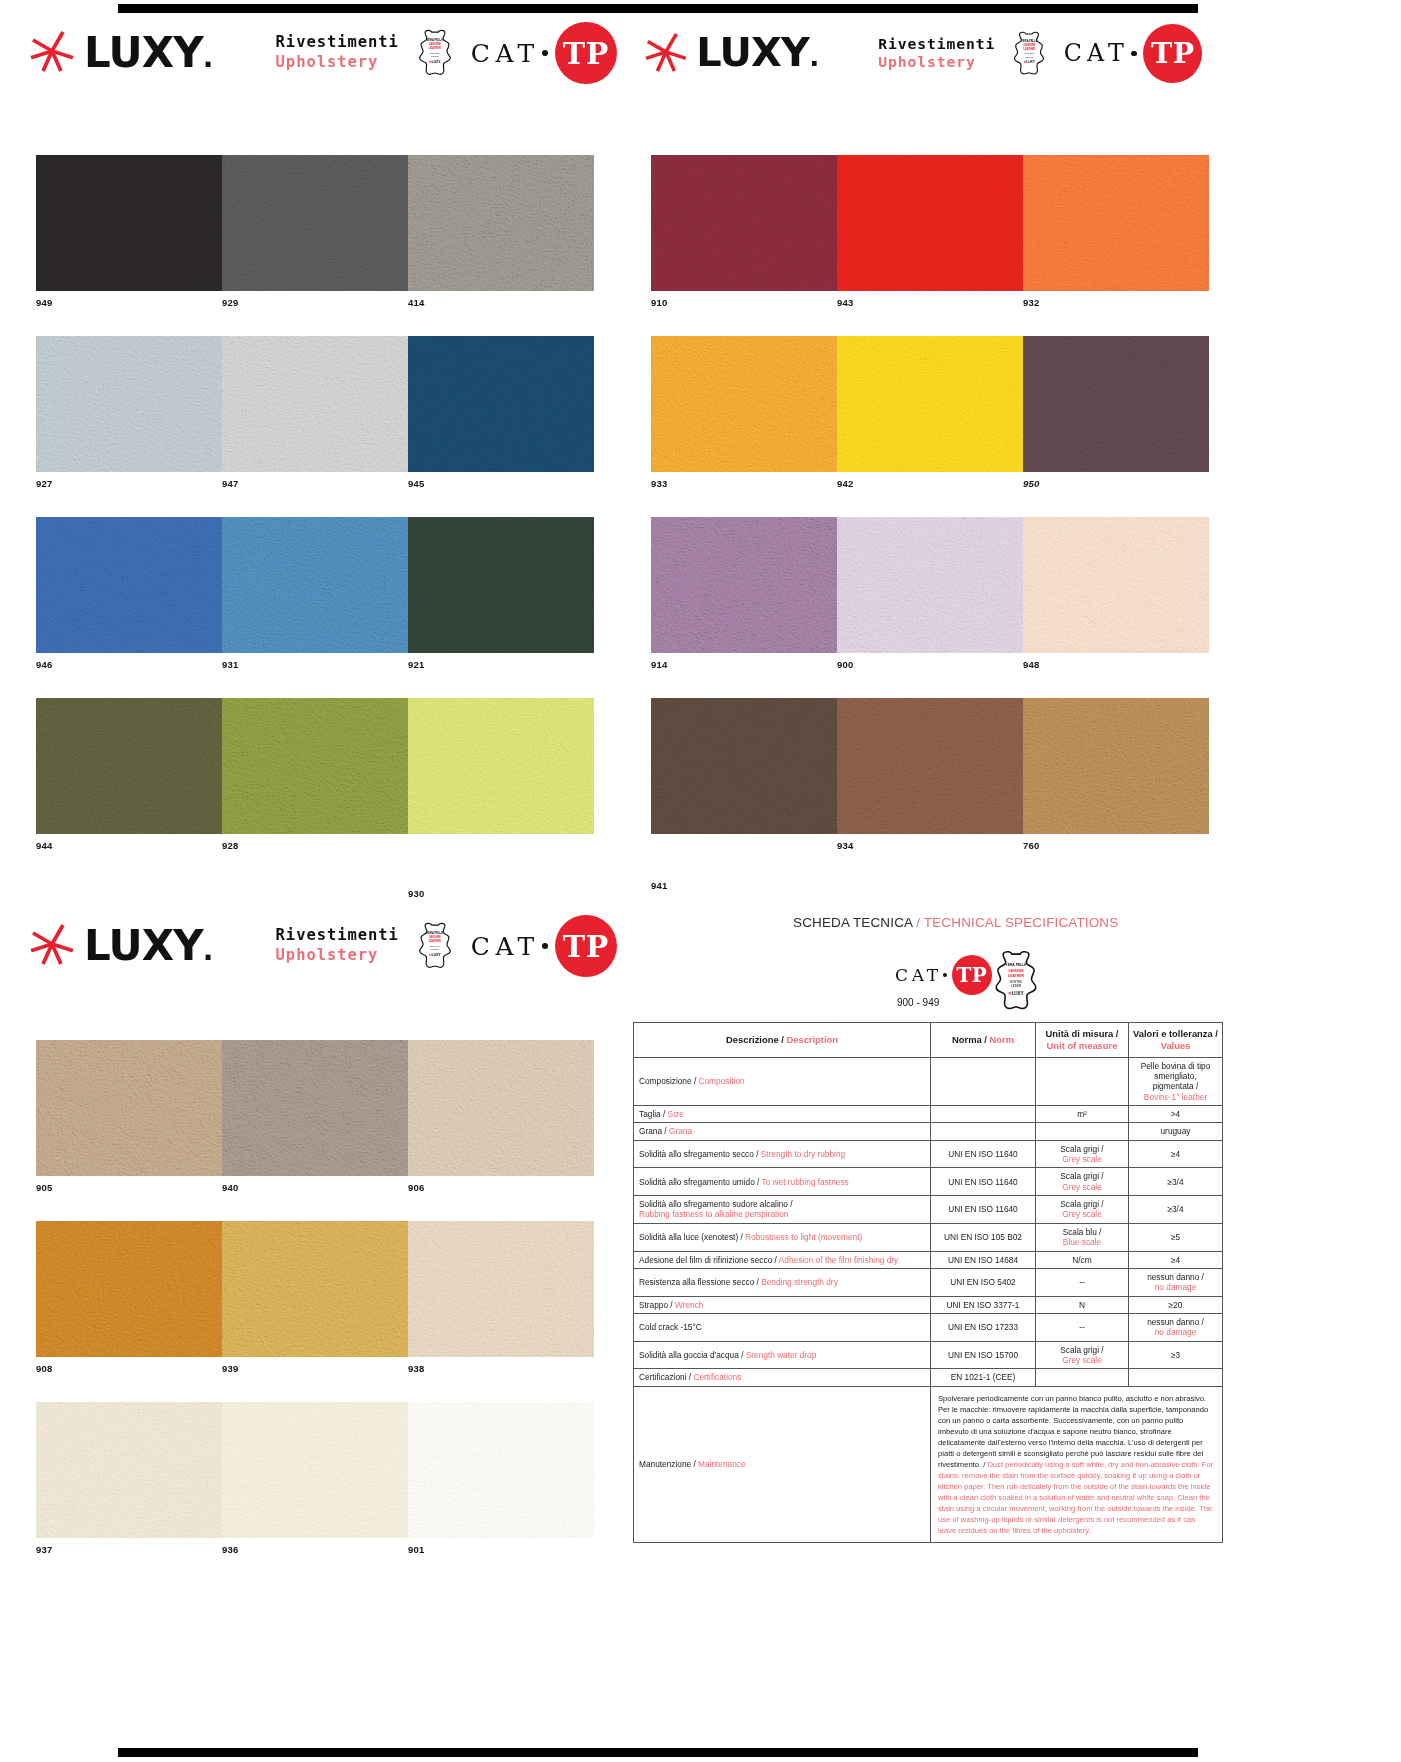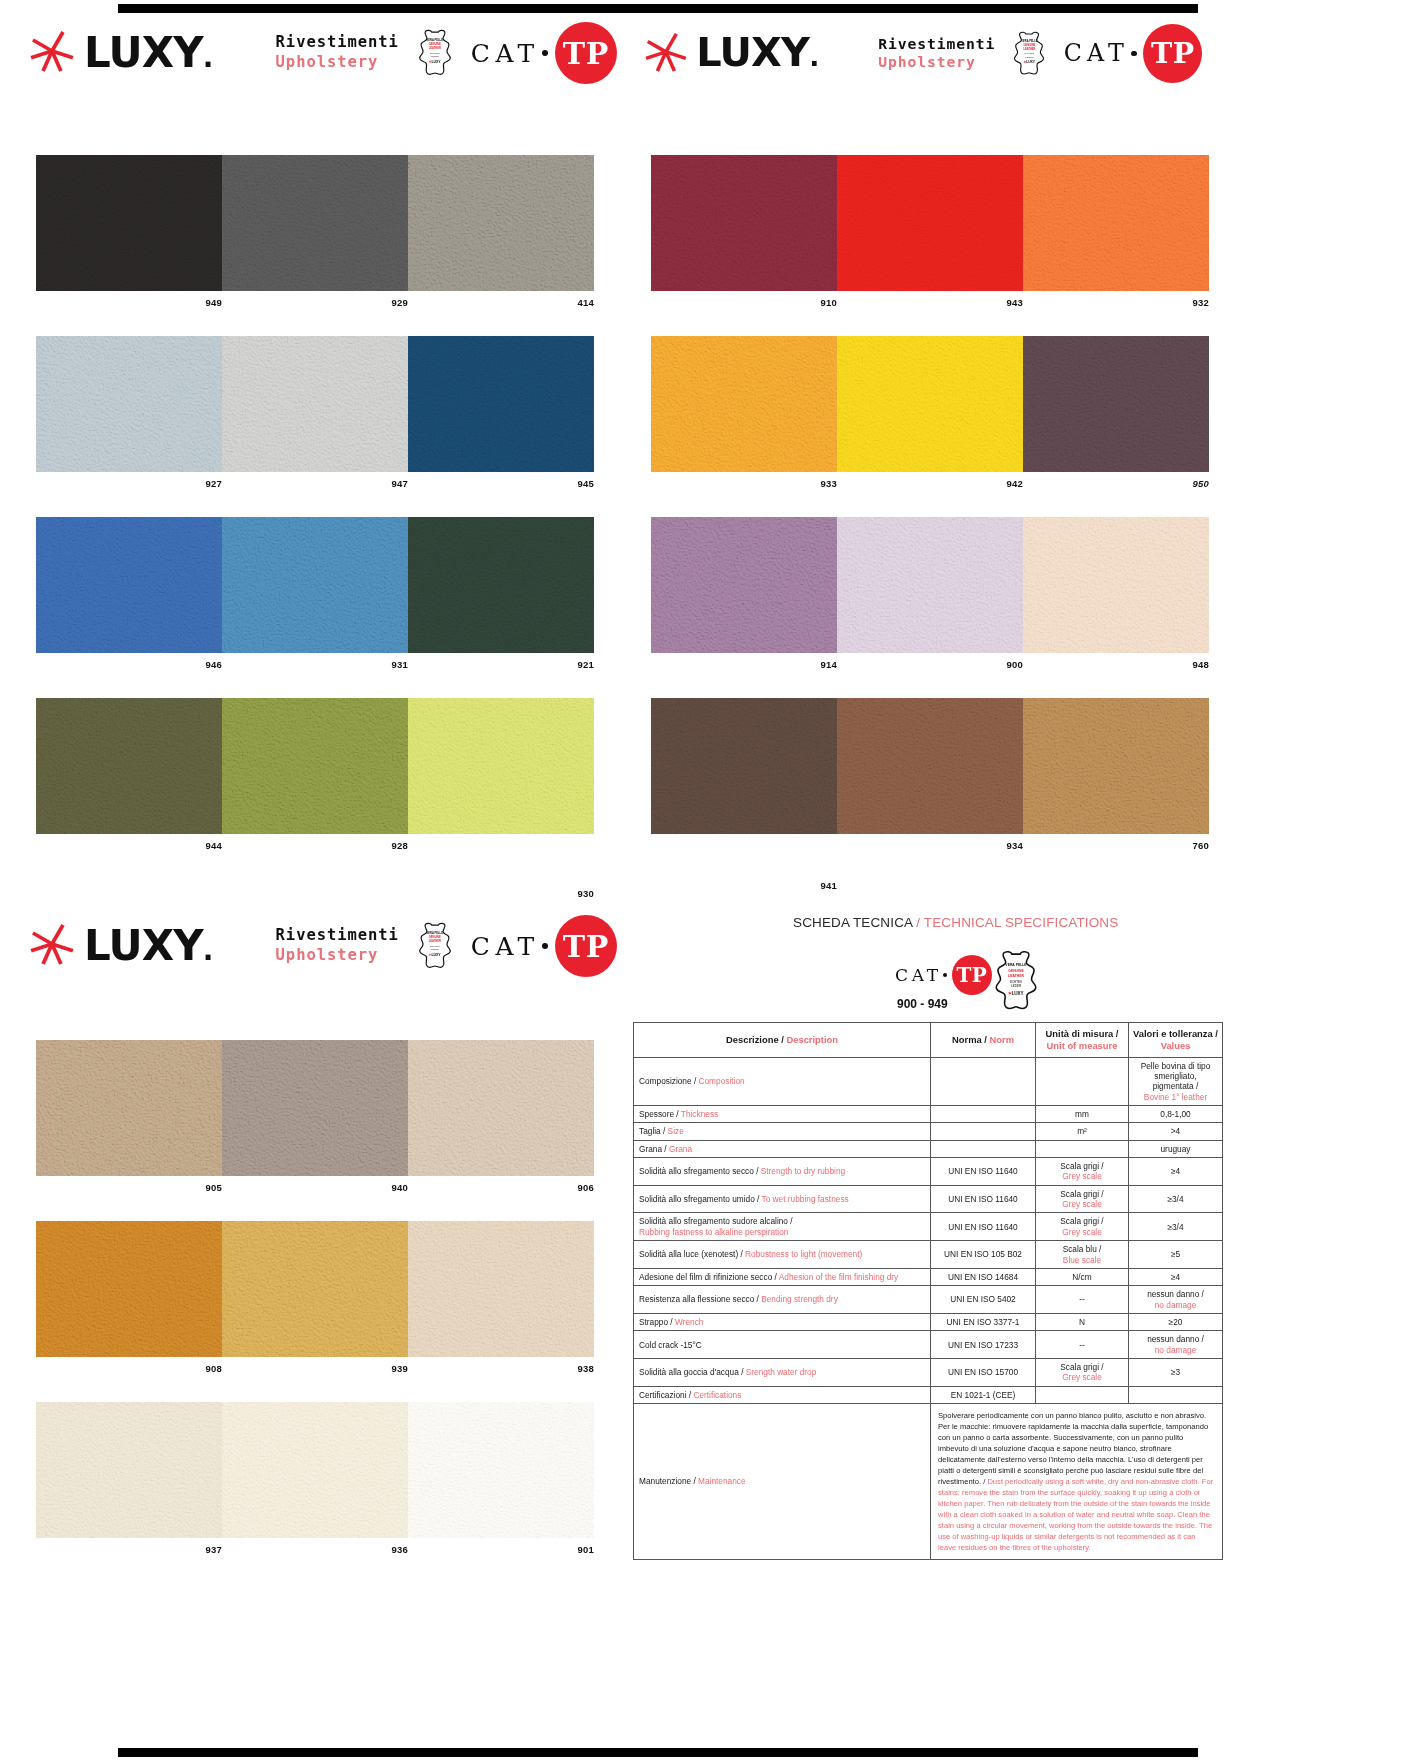--- a/index.html
+++ b/index.html
@@ -25,28 +25,28 @@
   .patch{position:relative;}
   .patch svg{display:block;}
   .patch .ptxt{position:absolute;left:0;right:0;text-align:center;font-family:"Liberation Sans",sans-serif;line-height:1;}
 
   
   .group{position:absolute;}
   .swrow{display:flex;}
   .sw{position:relative;overflow:hidden;}
   .sw .grain{position:absolute;inset:0;}
   .lbls{display:flex;}
-  .lbl{text-align:right;font-size:9.5px;font-weight:bold;font-family:"Liberation Sans",sans-serif;color:#111;padding-top:6px;letter-spacing:0.02em;}
+  .lbl{text-align:left;font-size:9.5px;font-weight:bold;font-family:"Liberation Sans",sans-serif;color:#111;padding-top:6px;letter-spacing:0.02em;}
 
   
   .spec-title{position:absolute;font-size:13.5px;font-family:"Liberation Sans",sans-serif;letter-spacing:0.01em;white-space:nowrap;}
   .spec-title .it{color:#2a2a2a;}
   .spec-title .sep{color:#e8717a;}
   .spec-title .en{color:#e8717a;}
-  .catrange{position:absolute;font-size:12px;font-weight:bold;font-family:"Liberation Sans",sans-serif;color:#111;}
+  .catrange{position:absolute;font-size:10px;font-weight:normal;font-family:"Liberation Sans",sans-serif;color:#111;}
 
   table.spec{position:absolute;border-collapse:collapse;table-layout:fixed;
              font-family:"Liberation Sans",sans-serif;font-size:8.3px;color:#1a1a1a;}
   table.spec td,table.spec th{border:1px solid #555;padding:3px 5px;vertical-align:middle;line-height:1.25;}
   table.spec th{font-size:9.4px;font-weight:bold;text-align:center;padding:5px 4px;}
   .en-red{color:#ef6b73;}
   .c-desc{text-align:left;}
   .c-norm,.c-unit,.c-val{text-align:center;}
   .tall{height:40px;}
   .maint td{vertical-align:middle;}
@@ -760,26 +760,20 @@
         </tr>
       </thead>
       <tbody>
         <tr class="tall">
             <td class="c-desc"><span>Composizione</span><span> / </span><span class="en-red">Composition</span></td>
             <td class="c-norm"></td>
             <td class="c-unit"><span></span></td>
             <td class="c-val"><span>Pelle bovina di tipo smerigliato, pigmentata /</span><br><span class="en-red">Bovine 1° leather</span></td>
           </tr>
         <tr>
-            <td class="c-desc"><span>Spessore</span><span> / </span><span class="en-red">Thickness</span></td>
-            <td class="c-norm"></td>
-            <td class="c-unit"><span>mm</span></td>
-            <td class="c-val"><span>0,8-1,00</span></td>
-          </tr>
-        <tr>
             <td class="c-desc"><span>Taglia</span><span> / </span><span class="en-red">Size</span></td>
             <td class="c-norm"></td>
             <td class="c-unit"><span>m²</span></td>
             <td class="c-val"><span>&gt;4</span></td>
           </tr>
         <tr>
             <td class="c-desc"><span>Grana</span><span> / </span><span class="en-red">Grana</span></td>
             <td class="c-norm"></td>
             <td class="c-unit"><span></span></td>
             <td class="c-val"><span>uruguay</span></td>

